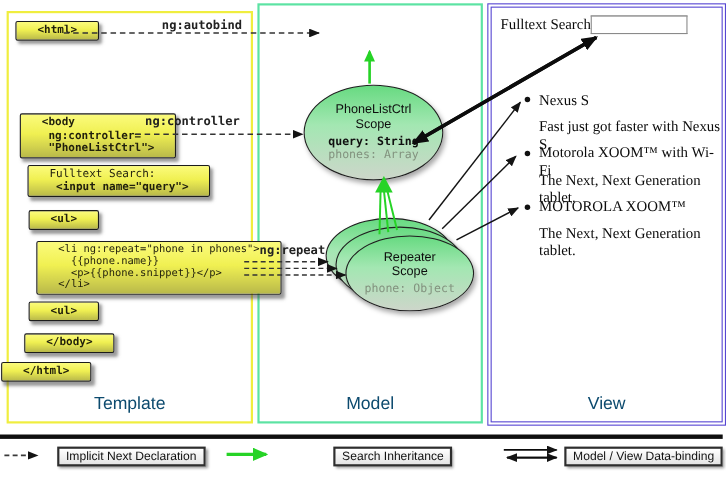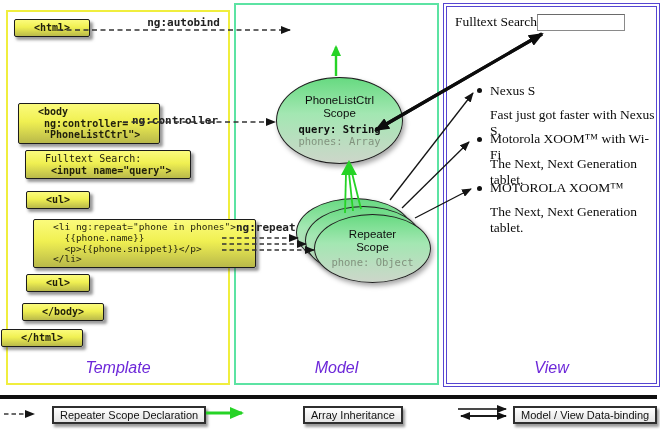--- a/index.html
+++ b/index.html
@@ -4,21 +4,21 @@
 <style>
   html,body{margin:0;padding:0;background:#fff;}
   #stage{position:relative;width:660px;height:435px;background:#fff;overflow:hidden;
          font-family:"Liberation Sans",sans-serif;}
   
   .col{position:absolute;background:#fff;}
   #col-template{left:6px;top:10px;width:220px;height:371px;border:2px solid #f0ee3e;}
   #col-model{left:234px;top:3px;width:201px;height:378px;border:2px solid #5ce3a3;}
   #col-view{left:443px;top:3px;width:209px;height:376px;border:4px double #5645d2;}
   .col-label{position:absolute;bottom:6px;left:0;width:100%;text-align:center;
-             font-size:16px;color:#6d28d9;font-style:italic;}
+             font-size:16px;color:#0c4a6e;}
   
   .codebox{position:absolute;z-index:3;white-space:pre;
            background:linear-gradient(180deg,#fbfb7c 0%,#f0f052 45%,#b9b94a 100%);
            border:1.6px solid #1c1c1c;border-radius:2px;
            box-shadow:2.5px 3px 3px rgba(70,70,70,.55);
            font-family:"DejaVu Sans Mono",monospace;font-size:10px;line-height:11.5px;
            color:#201f0c;font-weight:700;padding:2px 19px;}
   .codebox.reg{font-weight:400;}
   .codebox .indent{padding-left:6px;}
   #box-li{font-size:9.5px;line-height:10.8px;font-weight:400;}
@@ -84,21 +84,21 @@
   <div class="codebox" style="left:26px;top:191px;">&lt;ul&gt;</div>
   <div class="codebox" id="box-li" style="left:33px;top:219px;">&lt;li ng:repeat="phone in phones"&gt;
   {{phone.name}}
   &lt;p&gt;{{phone.snippet}}&lt;/p&gt;
 &lt;/li&gt;</div>
   <div class="codebox" style="left:26px;top:274px;">&lt;ul&gt;</div>
   <div class="codebox" style="left:22px;top:303px;">&lt;/body&gt;</div>
   <div class="codebox" style="left:1px;top:329px;">&lt;/html&gt;</div>
 
   <div class="arrow-label" style="left:140px;top:16px;width:80px;text-align:right;">ng:autobind</div>
-  <div class="arrow-label" style="left:130px;top:114px;width:88px;text-align:right;">ng:controller</div>
+  <div class="arrow-label" style="left:130px;top:104px;width:88px;text-align:right;">ng:controller</div>
   <div class="arrow-label" style="left:236px;top:221px;">ng:repeat</div>
 
   <div class="scope" id="scope-phonelist">
     <div class="title">PhoneListCtrl Scope</div>
     <div class="prop prop-bold">query: String</div>
     <div class="prop prop-gray">phones: Array</div>
   </div>
   <div class="scope rep" id="rep-back"></div>
   <div class="scope rep" id="rep-mid"></div>
   <div class="scope rep" id="rep-front">
@@ -114,22 +114,22 @@
   <span class="bullet" style="left:477px;top:185.5px;"></span>
 
   <div class="serif" style="left:490px;top:83px;">Nexus S</div>
   <div class="serif" style="left:490px;top:107px;">Fast just got faster with Nexus S.</div>
   <div class="serif" style="left:490px;top:131px;">Motorola XOOM™ with Wi-Fi</div>
   <div class="serif" style="left:490px;top:156px;">The Next, Next Generation tablet.</div>
   <div class="serif" style="left:490px;top:180px;">MOTOROLA XOOM™</div>
   <div class="serif" style="left:490px;top:204px;">The Next, Next Generation tablet.</div>
 
   <div id="legend-sep"></div>
-  <div class="legend-box" style="left:52px;">Repeater Scope Declaration</div>
-  <div class="legend-box" style="left:303px;">Array Inheritance</div>
+  <div class="legend-box" style="left:52px;">Implicit Next Declaration</div>
+  <div class="legend-box" style="left:303px;">Search Inheritance</div>
   <div class="legend-box" style="left:513px;">Model / View Data-binding</div>
 
   <svg id="overlay" viewBox="0 0 660 435">
     <defs>
       <marker id="mB" markerWidth="10" markerHeight="8" refX="9" refY="4" orient="auto" markerUnits="userSpaceOnUse">
         <polygon points="0,0 10,4 0,8" fill="#141414"></polygon>
       </marker>
       <marker id="mBL" markerWidth="15" markerHeight="12" refX="13" refY="6" orient="auto" markerUnits="userSpaceOnUse">
         <polygon points="0,0 15,6 0,12" fill="#0c0c0c"></polygon>
       </marker>

